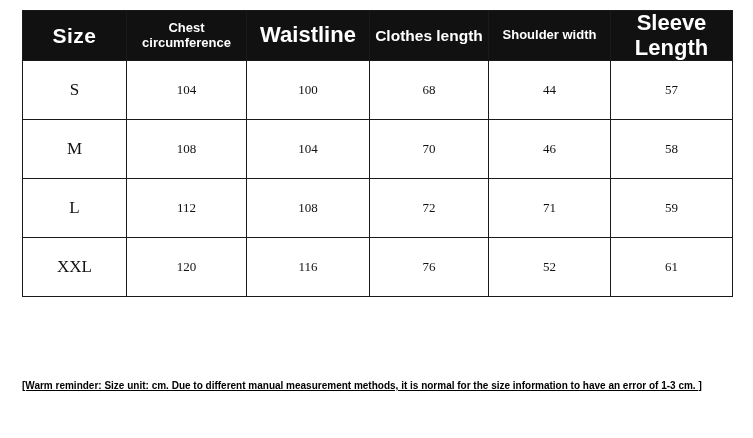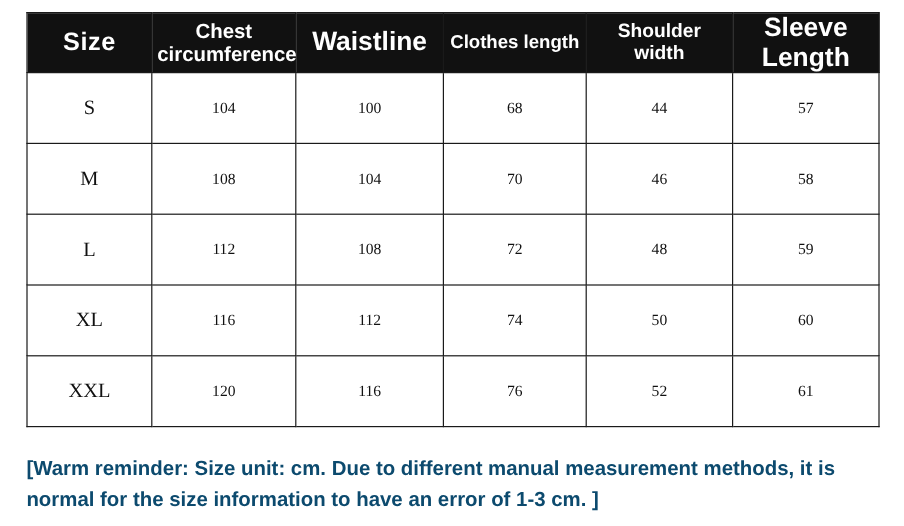--- a/index.html
+++ b/index.html
@@ -41,44 +41,45 @@
     font-family: "Liberation Sans", sans-serif;
     font-weight: bold;
     line-height: 1.12;
     border: 1px solid #111111;
   }
   thead th .hdr {
     display: block;
     padding: 0 4px;
   }
   th.h-size .hdr { font-size: 21px; letter-spacing: 0.5px; }
-  th.h-chest .hdr { font-size: 17px; }
+  th.h-chest .hdr { font-size: 13px; }
   th.h-waist .hdr { font-size: 22px; }
   th.h-clothes .hdr { font-size: 15.5px; }
-  th.h-shoulder .hdr { font-size: 16px; }
+  th.h-shoulder .hdr { font-size: 13px; }
   th.h-sleeve .hdr { font-size: 22px; }
   tbody td {
     height: 58px;
     font-size: 13px;
     color: #111111;
     background: #ffffff;
   }
   tbody td.col-size {
     font-size: 17px;
   }
   .note {
     position: absolute;
     left: 22px;
     top: 378px;
     width: 706px;
     font-family: "Liberation Sans", sans-serif;
-    font-size: 17px;
+    font-size: 10px;
     font-weight: bold;
     line-height: 1.5;
-    color: #0c4a6e;
+    color: #000000;
+    text-decoration: underline;
   }
 </style>
 </head>
 <body>
 
 <div class="page">
 
   <table class="size-table">
     <colgroup>
       <col style="width:104px">
@@ -125,30 +126,22 @@
         <td>104</td>
         <td>70</td>
         <td>46</td>
         <td>58</td>
       </tr>
       <tr>
         <td class="col-size">L</td>
         <td>112</td>
         <td>108</td>
         <td>72</td>
-        <td>48</td>
+        <td>71</td>
         <td>59</td>
-      </tr>
-      <tr>
-        <td class="col-size">XL</td>
-        <td>116</td>
-        <td>112</td>
-        <td>74</td>
-        <td>50</td>
-        <td>60</td>
       </tr>
       <tr>
         <td class="col-size">XXL</td>
         <td>120</td>
         <td>116</td>
         <td>76</td>
         <td>52</td>
         <td>61</td>
       </tr>
     </tbody>

